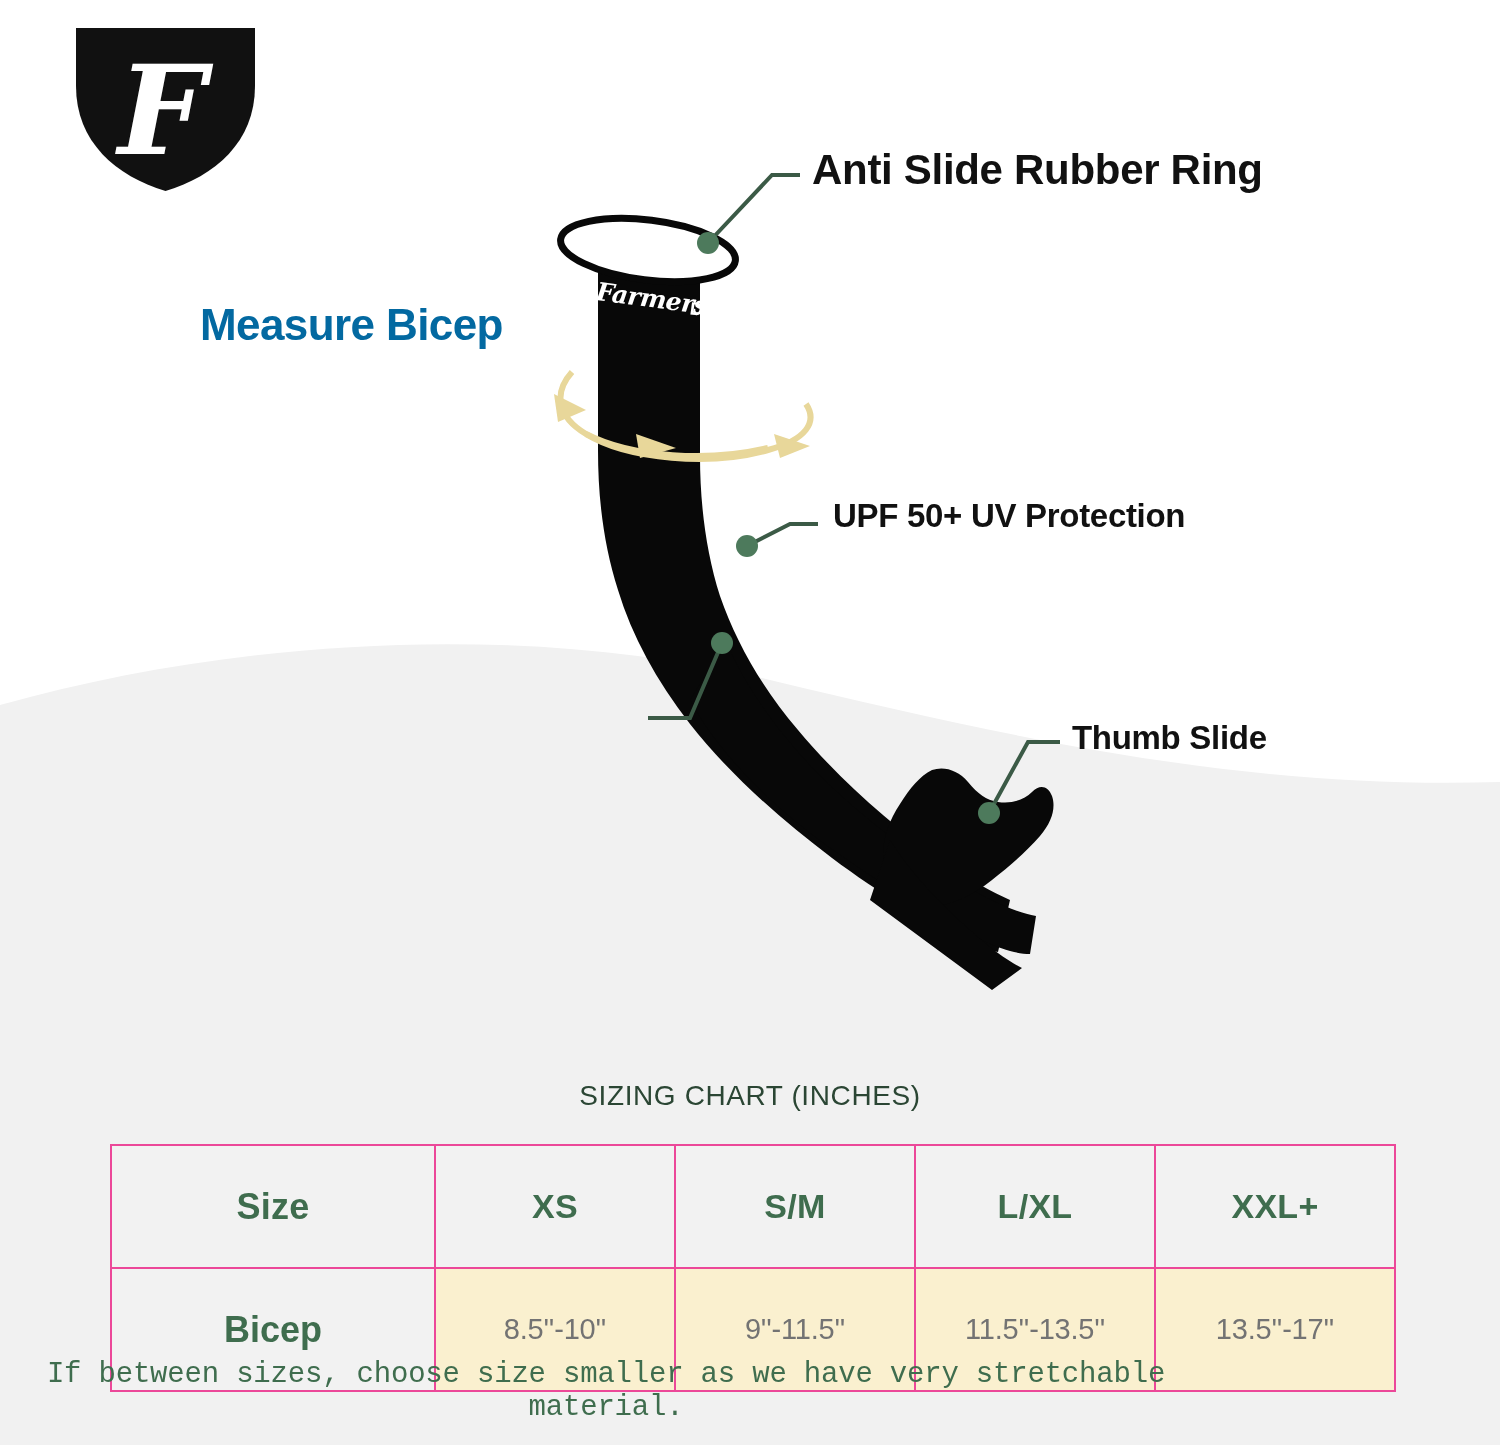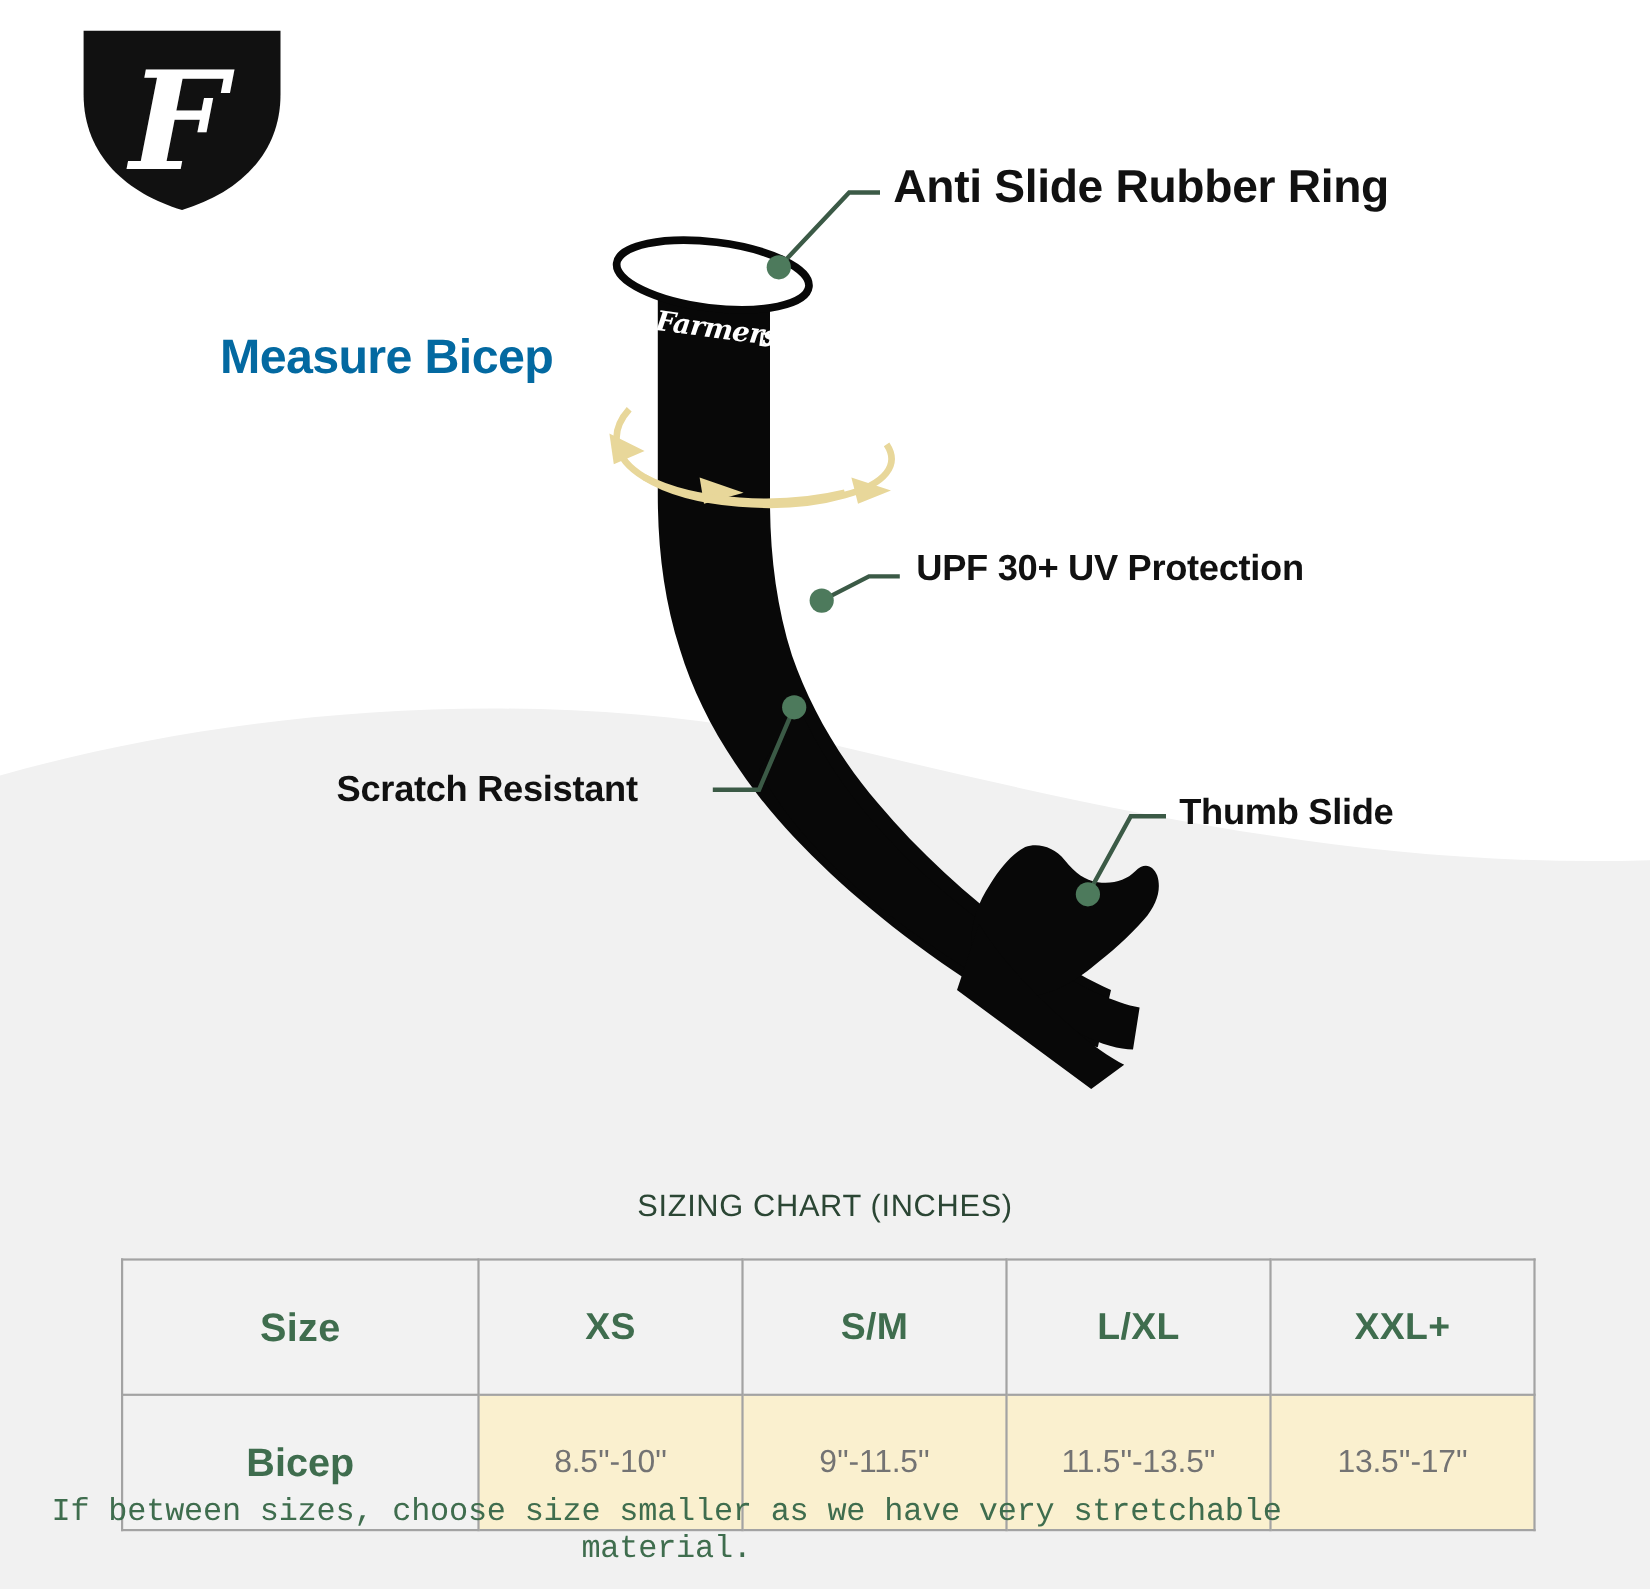--- a/index.html
+++ b/index.html
@@ -95,21 +95,21 @@
 
   .size-table {
     position: absolute;
     left: 110px;
     top: 1144px;
     width: 1286px;
     border-collapse: collapse;
     table-layout: fixed;
   }
   .size-table td {
-    border: 2px solid #a3a3a3;
+    border: 2px solid #ec4899;
     height: 89px;
     text-align: center;
     vertical-align: middle;
     padding: 16px;
   }
   .size-table .hdr-cell {
     background: #f2f2f2;
     color: #3f6d4e;
     font-size: 34px;
     font-weight: bold;
@@ -279,22 +279,21 @@
     </g>
     <g fill="#4d7a5c">
       <circle cx="708" cy="243" r="11"></circle>
       <circle cx="747" cy="546" r="11"></circle>
       <circle cx="722" cy="643" r="11"></circle>
       <circle cx="989" cy="813" r="11"></circle>
     </g>
   </svg>
 
   <div class="callout callout-anti">Anti Slide Rubber Ring</div>
-  <div class="callout callout-upf">UPF 30+ UV Protection</div>
-  <div class="callout callout-scratch">Scratch Resistant</div>
+  <div class="callout callout-upf">UPF 50+ UV Protection</div>
   <div class="callout callout-thumb">Thumb Slide</div>
   <div class="callout-measure">Measure Bicep</div>
 
   <div class="chart-title">SIZING CHART (INCHES)</div>
 
   <table class="size-table">
     <tbody>
         <tr>
       <td class="hdr-cell row-label">Size</td>
       <td class="hdr-cell">XS</td>

